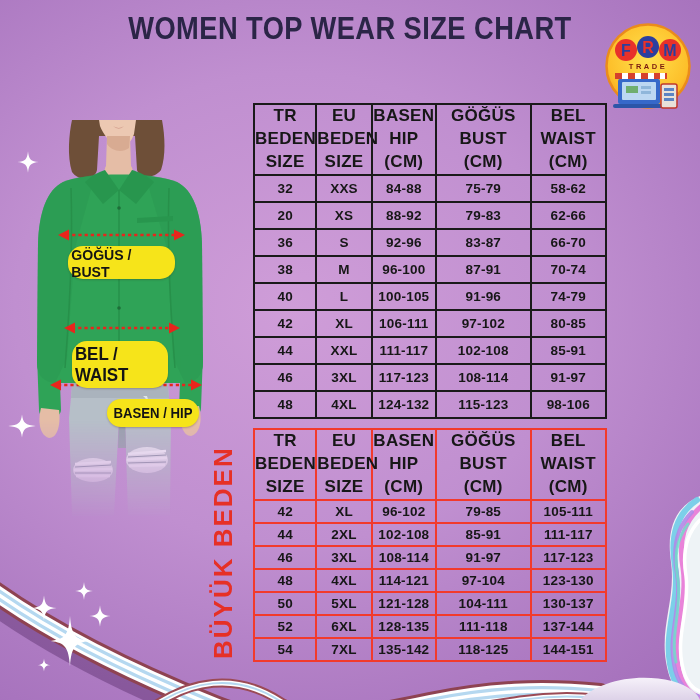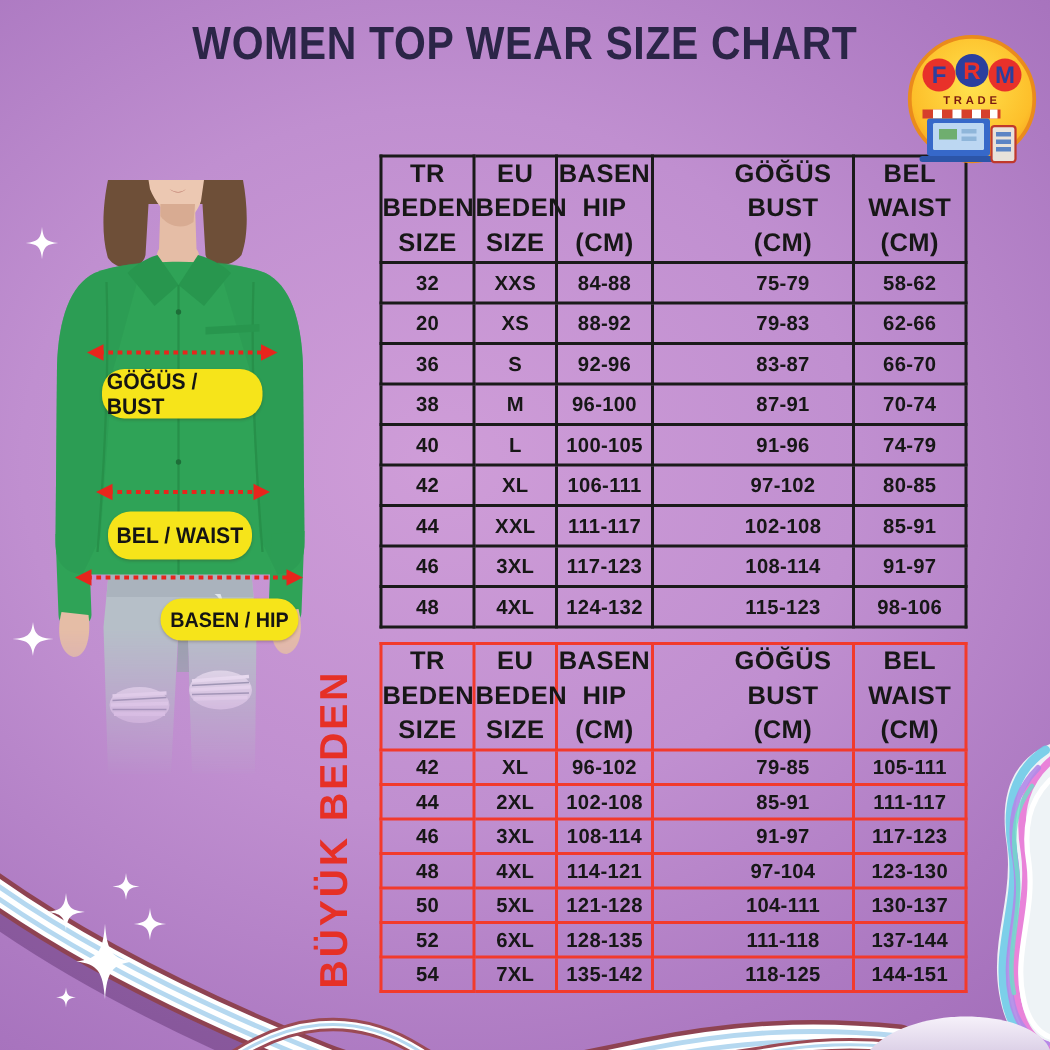--- a/index.html
+++ b/index.html
@@ -20,21 +20,21 @@
   .logo{position:absolute;left:598px;top:22px;z-index:6;}
   
   .model{position:absolute;left:15px;top:118px;z-index:2;}
   .measure-label{
     position:absolute;z-index:4;background:var(--label_yellow);
     border-radius:15px;display:flex;align-items:center;justify-content:center;
     font-weight:bold;color:#141414;letter-spacing:0px;
     box-shadow:0 1px 2px rgba(60,30,20,.25);
   }
   .lbl-bust{left:68px;top:246px;width:107px;height:33px;font-size:15px;}
-  .lbl-waist{left:72px;top:341px;width:96px;height:32px;font-size:15px;}
+  .lbl-waist{left:72px;top:341px;width:96px;height:47px;font-size:18px;}
   .lbl-hip{left:74px;top:399px;width:92px;height:28px;font-size:14px;margin-left:33px;}
   .measure-label span{display:inline-block;transform:scaleX(.94);}
   
   .big-size{
     position:absolute;left:202px;top:466px;width:42px;height:174px;z-index:3;
     writing-mode:vertical-rl;transform:rotate(180deg);
     display:flex;align-items:center;justify-content:center;
     font-size:26px;font-weight:bold;letter-spacing:2px;color:var(--big_size_red);
     white-space:nowrap;
   }
@@ -51,21 +51,21 @@
   }
   .size-table th{font-size:17px;line-height:1.35;white-space:pre-line;letter-spacing:.3px;}
   .size-table td{font-size:13.5px;letter-spacing:.2px;}
   #table-standard th{height:51px;}
   #table-standard td{height:25px;}
   #table-plus th{height:56px;}
   #table-plus td{height:21px;}
   .size-table th:nth-child(1),.size-table td:nth-child(1){width:60px;}
   .size-table th:nth-child(2),.size-table td:nth-child(2){width:53px;}
   .size-table th:nth-child(3),.size-table td:nth-child(3){width:62px;}
-  .size-table th:nth-child(4),.size-table td:nth-child(4){width:92px;padding-left:40px;}
+  .size-table th:nth-child(4),.size-table td:nth-child(4){width:92px;}
   .size-table th:nth-child(5),.size-table td:nth-child(5){width:73px;}
 </style>
 </head>
 <body>
 
 <div class="page">
 
   <svg class="decor" width="700" height="700" viewBox="0 0 700 700">
     <defs>
       <path id="spark" d="M0,-12 C0.9,-3 3,-0.9 12,0 C3,0.9 0.9,3 0,12 C-0.9,3 -3,0.9 -12,0 C-3,-0.9 -0.9,-3 0,-12Z"></path>

